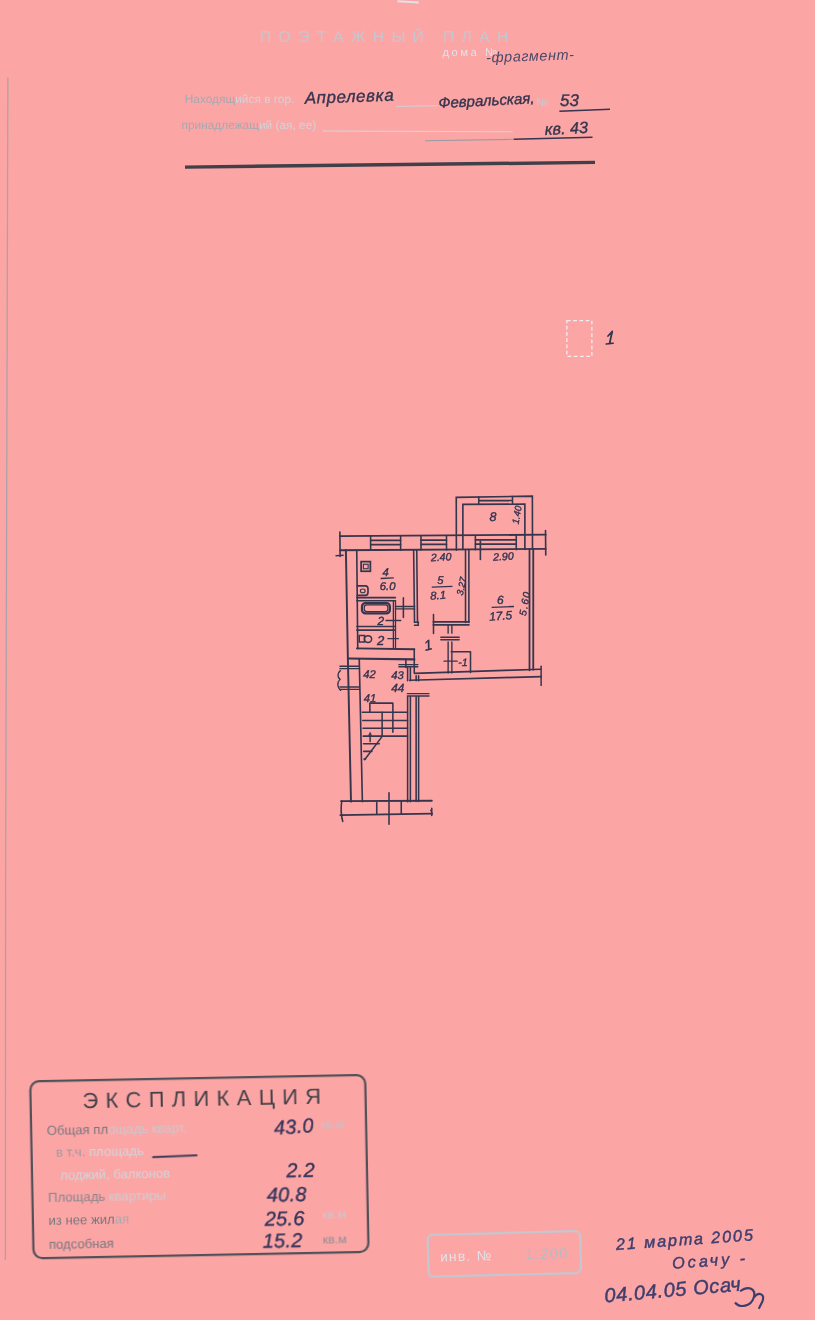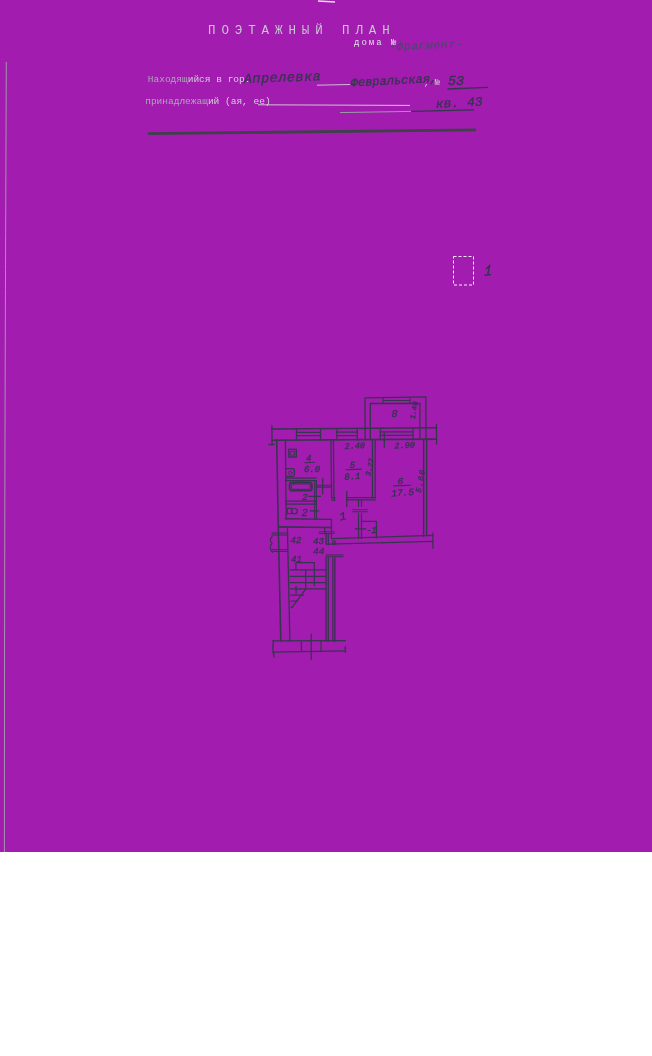--- a/index.html
+++ b/index.html
@@ -1,16 +1,16 @@
 <!DOCTYPE html>
 <html><head>
 <meta charset="utf-8">
 <style>
 html,body{margin:0;padding:0;}
-#page{position:relative;width:652px;height:852px;background:#a21caf;font-family:Liberation Mono, monospace;overflow:hidden;}
+#page{position:relative;width:652px;height:1056px;background:#fca5a5;font-family:Liberation Sans, sans-serif;overflow:hidden;}
 svg{position:absolute;top:0;left:0;}
 .ink{fill:#35354f;}
 </style>
 </head>
 <body>
 <div id="page">
 <svg width="652" height="1056" viewBox="0 0 652 1056">
 <defs>
         <filter id="soft" x="-5%" y="-5%" width="110%" height="110%">
           <feGaussianBlur stdDeviation="0.3"></feGaussianBlur>

